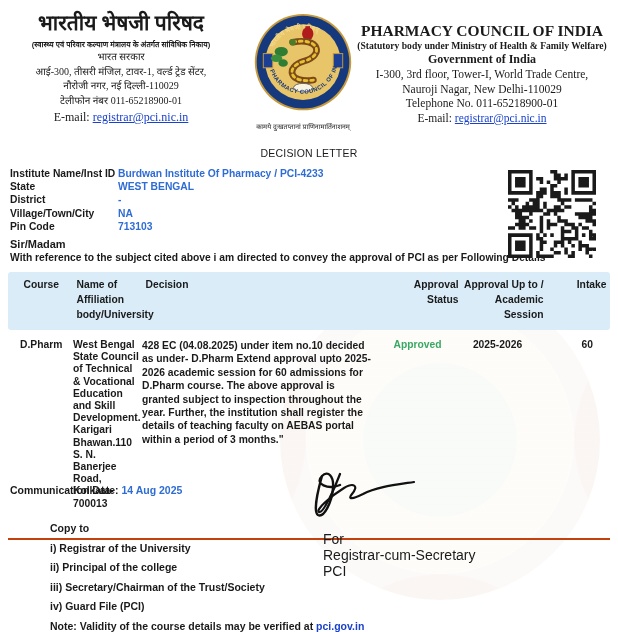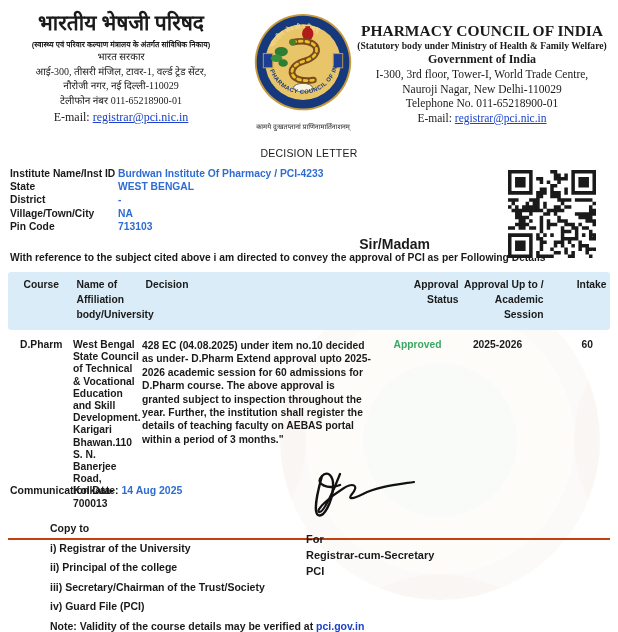--- a/index.html
+++ b/index.html
@@ -30,21 +30,21 @@
   a.lnk { color:#1a41cc; text-decoration:underline; }
 
   
   .doc-title { position:absolute; top:147px; left:0; width:618px; text-align:center; font-size:10.5px; font-weight:400; letter-spacing:0.2px; }
 
   
   .inst { position:absolute; left:10px; top:167px; width:420px; }
   .inst-row { display:flex; line-height:13.2px; }
   .inst-row .lb { width:108px; font-weight:700; font-size:10.3px; }
   .inst-row .vl { color:#2f6cd3; font-weight:600; font-size:10.3px; }
-  .salutation { margin-top:4px; font-weight:700; font-size:14px; line-height:14px;text-align:right; }
+  .salutation { margin-top:4px; font-weight:700; font-size:11px; line-height:14px; }
   .intro { font-weight:600; font-size:10.3px; line-height:14px; width:600px; }
 
   .qr { position:absolute; left:508px; top:170px; width:88px; height:88px; }
 
   
   .tbl { position:absolute; left:8px; top:272px; width:602px; }
   .tbl-head { display:flex; background:#d9ecf8; border-radius:3px; padding:5px 0 8px 0;justify-content:center; }
   .tbl-head .c { font-weight:700; font-size:10.3px; line-height:15px; }
   .tbl-row { display:flex; padding-top:9px; min-height:120px; border-bottom:2px solid #c2410c; padding-bottom:28px; }
   .tbl-row .c { font-weight:600; font-size:10.3px; }
@@ -57,21 +57,21 @@
   .hr-right { text-align:right; }
   .val-center { text-align:center; }
   .val-right { text-align:right; padding-right:10px; }
   .status-approved { color:#3aa864; font-weight:700; }
 
   
   .comm-date { position:absolute; left:10px; top:484px; font-size:10.5px; font-weight:700; }
   .comm-date .dt { color:#2f6cd3; }
 
   .sig-block { position:absolute; left:306px; top:468px; width:200px; }
-  .sig-lines { font-size:11px; font-weight:700; line-height:14px; margin-top:2px; }
+  .sig-lines { font-size:14px; font-weight:400; line-height:14px; margin-top:2px;margin-left:17px; }
 
   .copy-to { position:absolute; left:10px; top:522px; font-size:10.5px; font-weight:700; }
   .copy-to div { margin-bottom:7.6px;margin-left:40px; }
   .note .lnk2 { color:#1a41cc; text-decoration:none; }
 </style>
 </head>
 <body>
 
 <div class="page">
 

